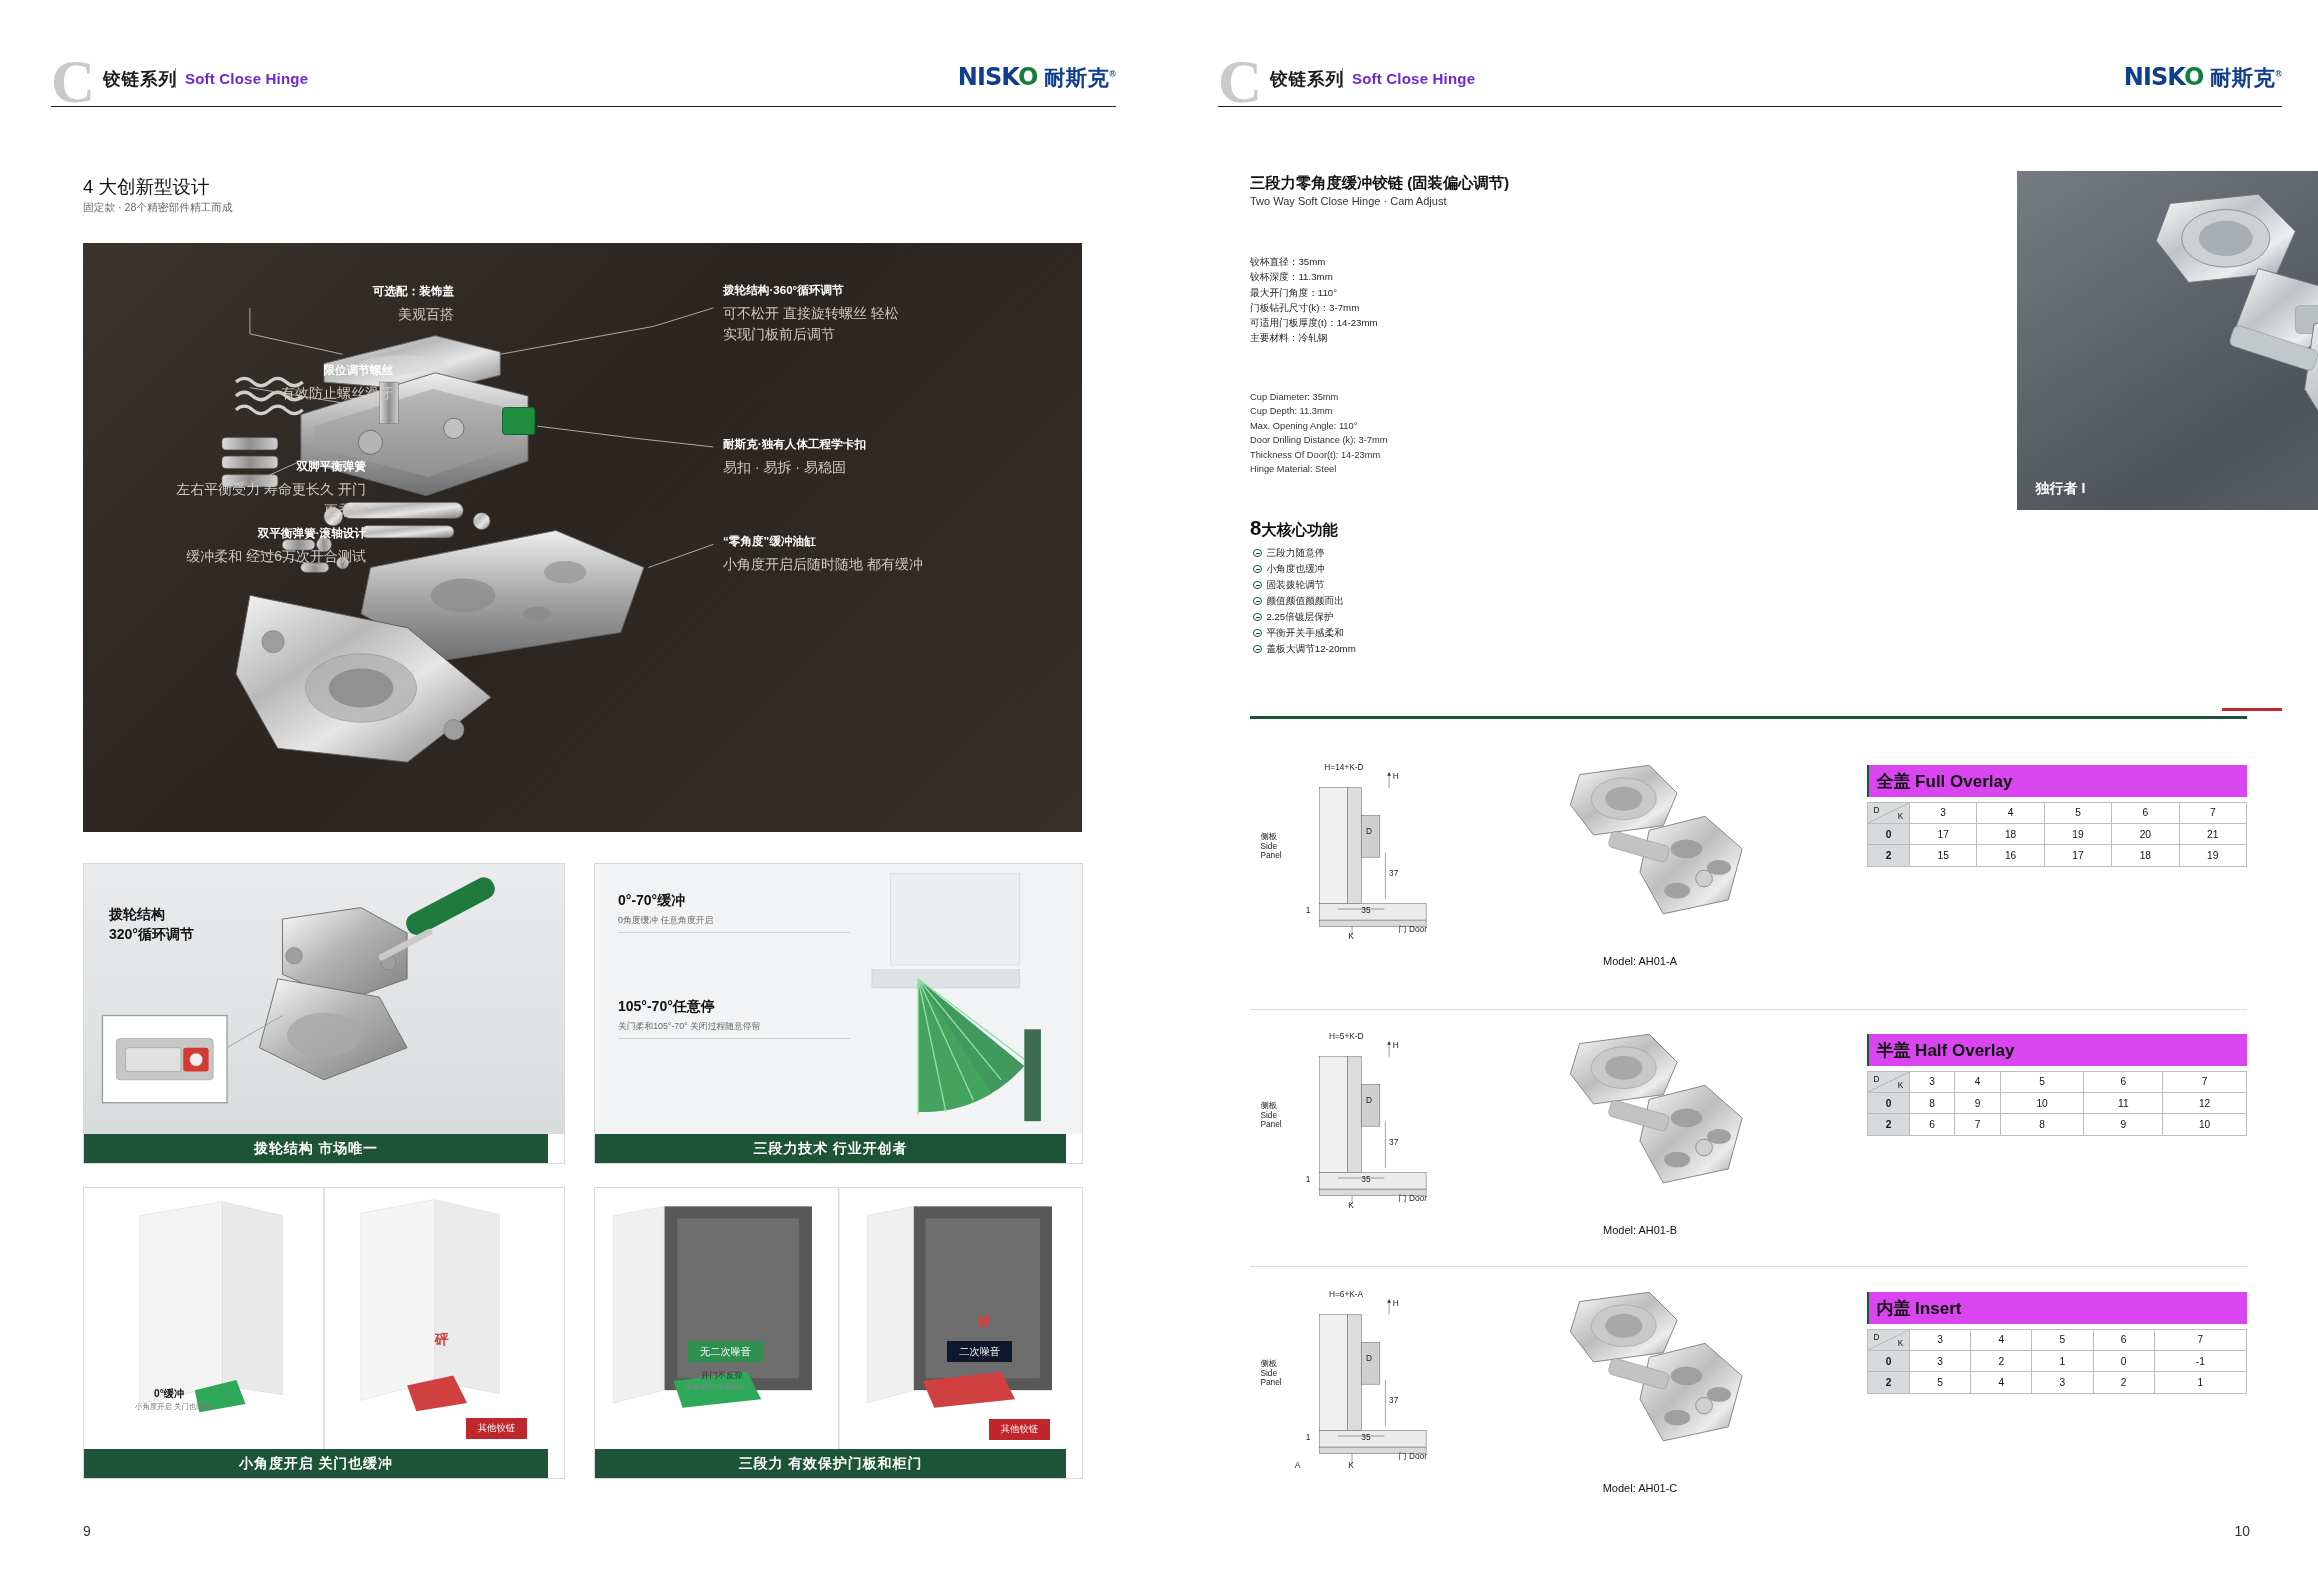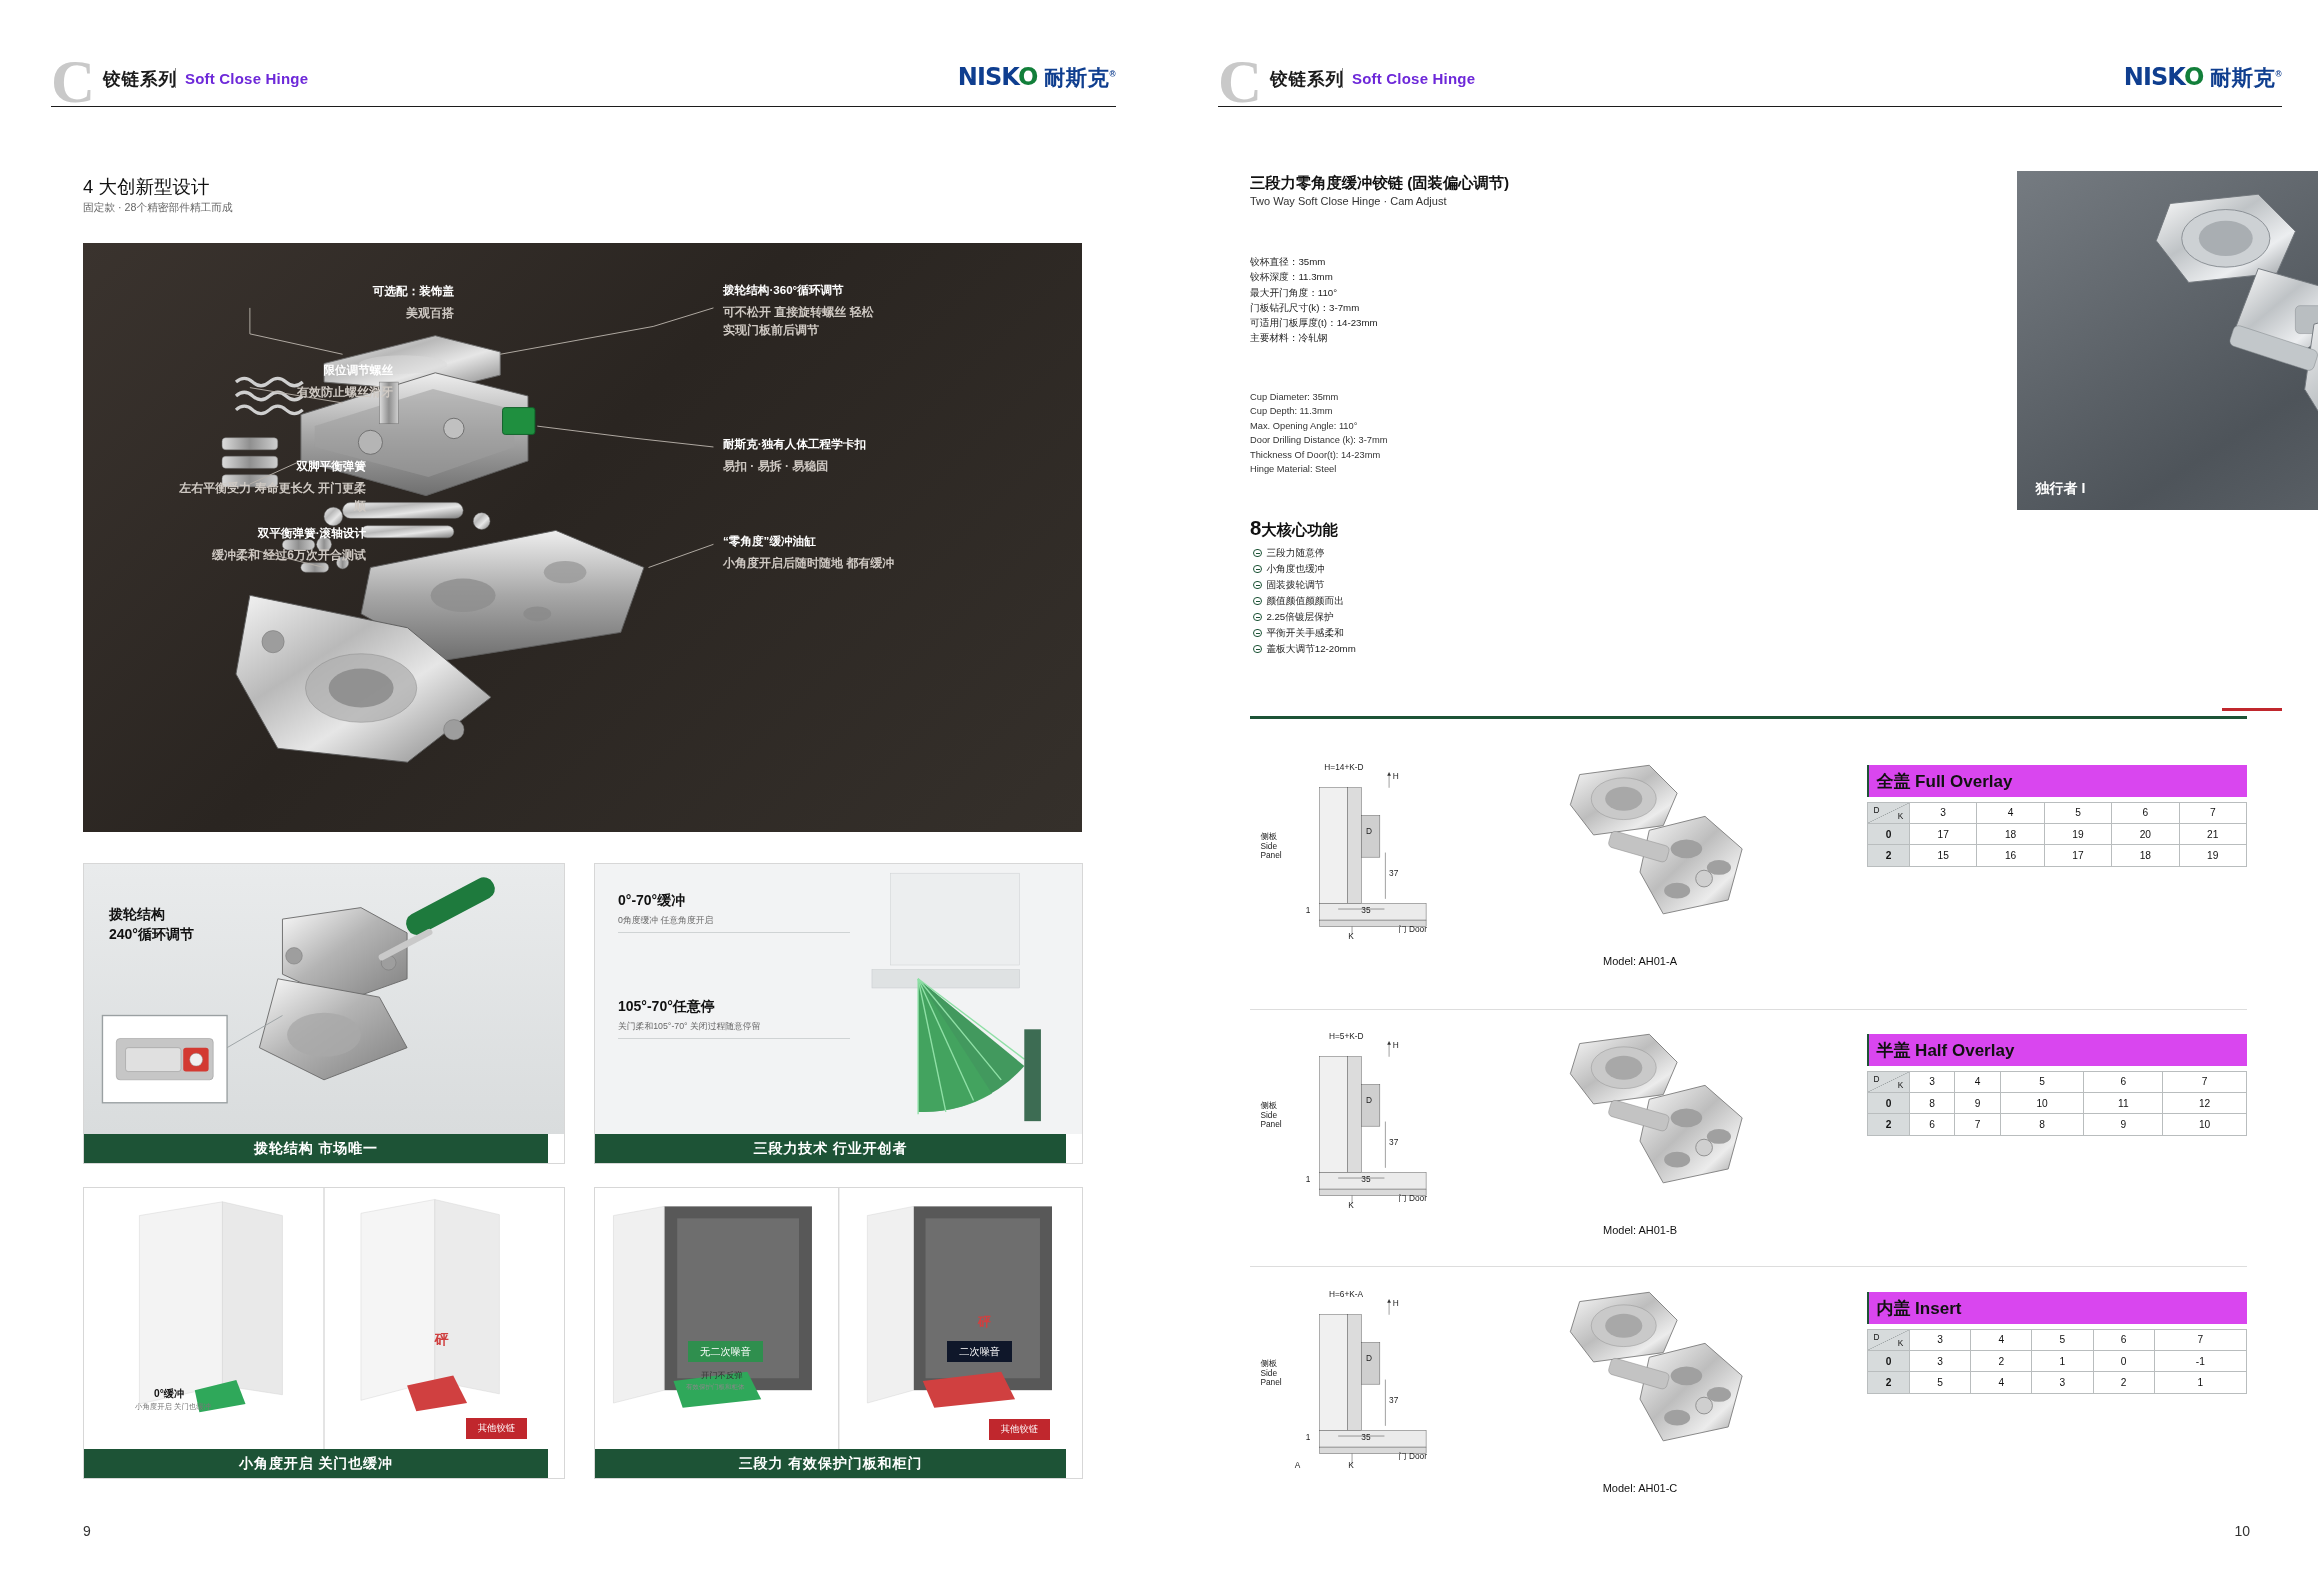--- a/index.html
+++ b/index.html
@@ -45,21 +45,21 @@
   .l-sub { position: absolute; left: 83px; top: 201px; font-size: 10.7px; color: #666; }
 
   .hero {
     position: absolute; left: 83px; top: 243px; width: 999px; height: 589px;
     background: linear-gradient(135deg,#3a332e 0%, #2a2521 45%, #35302b 100%);
     overflow: hidden;
   }
   .hero-img { position: absolute; inset: 0; }
   .callout { position: absolute; color: #fff; }
   .callout .c-t { font-size: 11.6px; font-weight: bold; margin-bottom: 4.6px; color: #fff; }
-  .callout .c-d { font-size: 12px; line-height: 1.5; color: #cfc9c3; font-weight: bold; }
+  .callout .c-d { font-size: 14px; line-height: 1.5; color: #cfc9c3; }
   .callout.right { text-align: left; }
 
   
   .card { position: absolute; border: 0.9px solid #d7d7d7; background: #fff; }
   .card-body { position: absolute; left: 0; right: 0; top: 0; bottom: 29px; overflow: hidden; }
   .card-cap {
     position: absolute; left: 0; right: 16px; bottom: 0; height: 29px; background: #1d5336;
     color: #fff; font-size: 14px; font-weight: bold; display: flex; align-items: center; justify-content: center;
     letter-spacing: 0.9px;
   }
@@ -288,21 +288,21 @@
           <g>
             <rect x="70" y="380" width="210" height="90" rx="8" fill="#c6c6c6" stroke="#8a8a8a"></rect>
             <rect x="90" y="400" width="120" height="52" rx="6" fill="#e0e0e0" stroke="#8a8a8a"></rect>
             <rect x="215" y="400" width="55" height="52" rx="6" fill="#d33a32"></rect>
             <circle cx="243" cy="426" r="14" fill="#f0f0f0" stroke="#8a8a8a"></circle>
           </g>
           <line x1="310" y1="400" x2="430" y2="330" stroke="#9aa0a2" stroke-width="2"></line>
         </svg>
         <div style="position:absolute; left:25px; top:41px; font-size:14px; font-weight:bold; color:#111; line-height:19.5px;">
           <div>拨轮结构</div>
-          <div>240°循环调节</div>
+          <div>320°循环调节</div>
         </div>
       </div>
       <div class="card-cap">拨轮结构  市场唯一</div>
     </div>
 
     <div class="card" style="left:594px; top:863px; width:489px; height:301px;">
       <div class="card-body" style="background:linear-gradient(180deg,#f3f4f5,#e6e8e9);">
         <svg viewBox="0 0 1055 588" preserveAspectRatio="none" style="width:100%;height:100%">
           <rect width="1055" height="588" fill="#f2f3f4"></rect>
           <rect x="640" y="20" width="280" height="200" fill="#eceeef" stroke="#c9cdcf"></rect>

